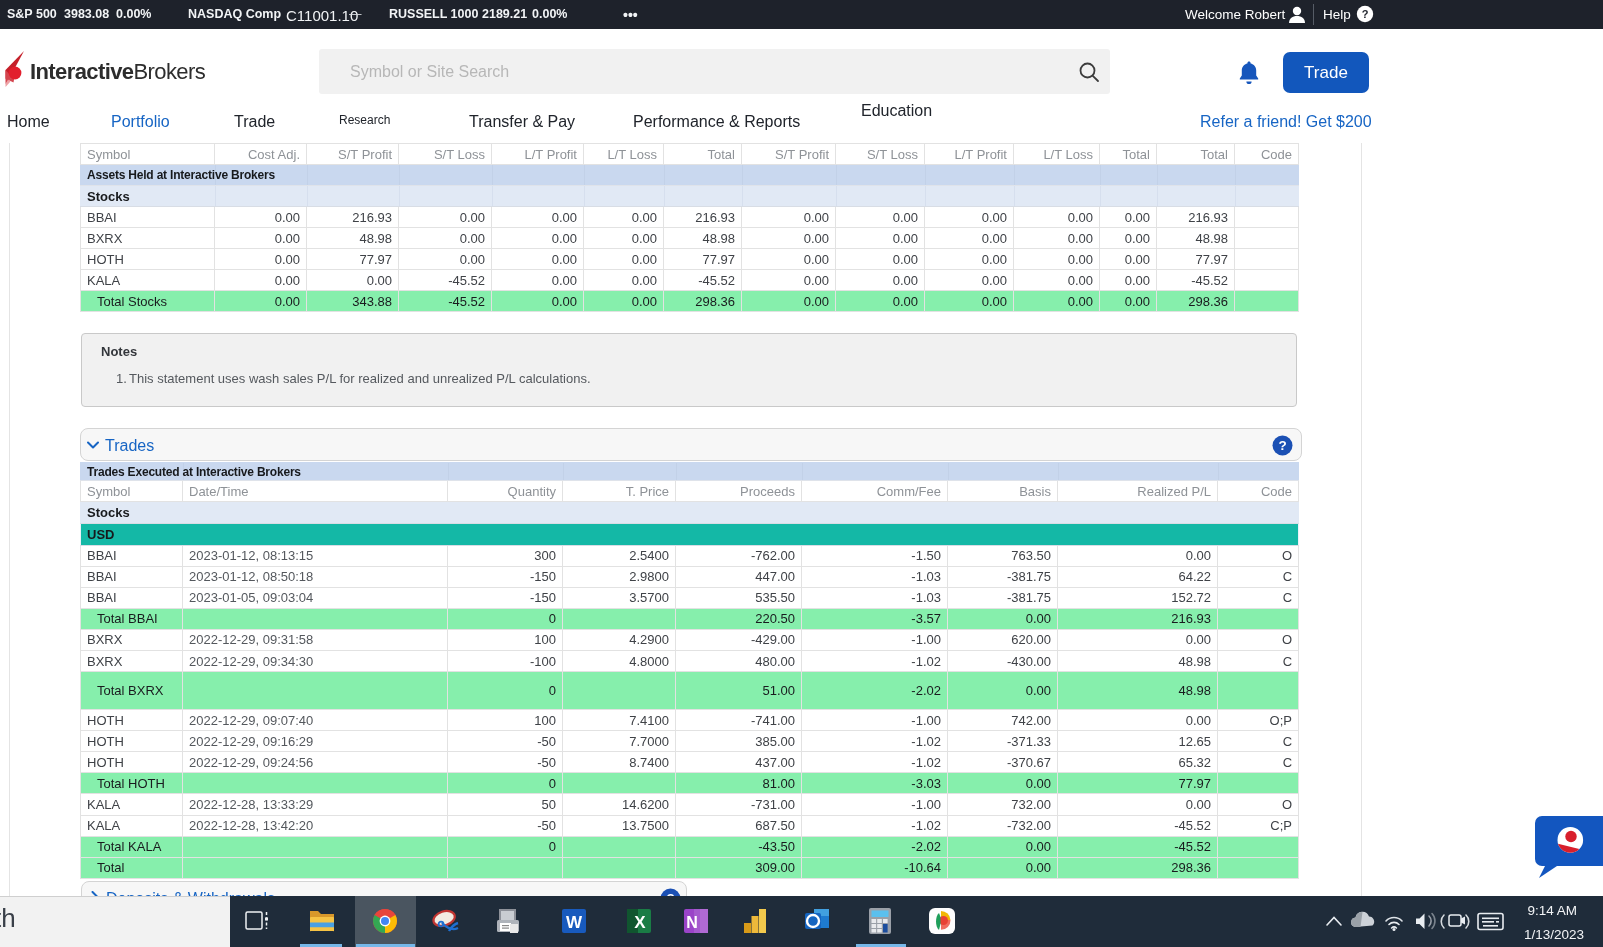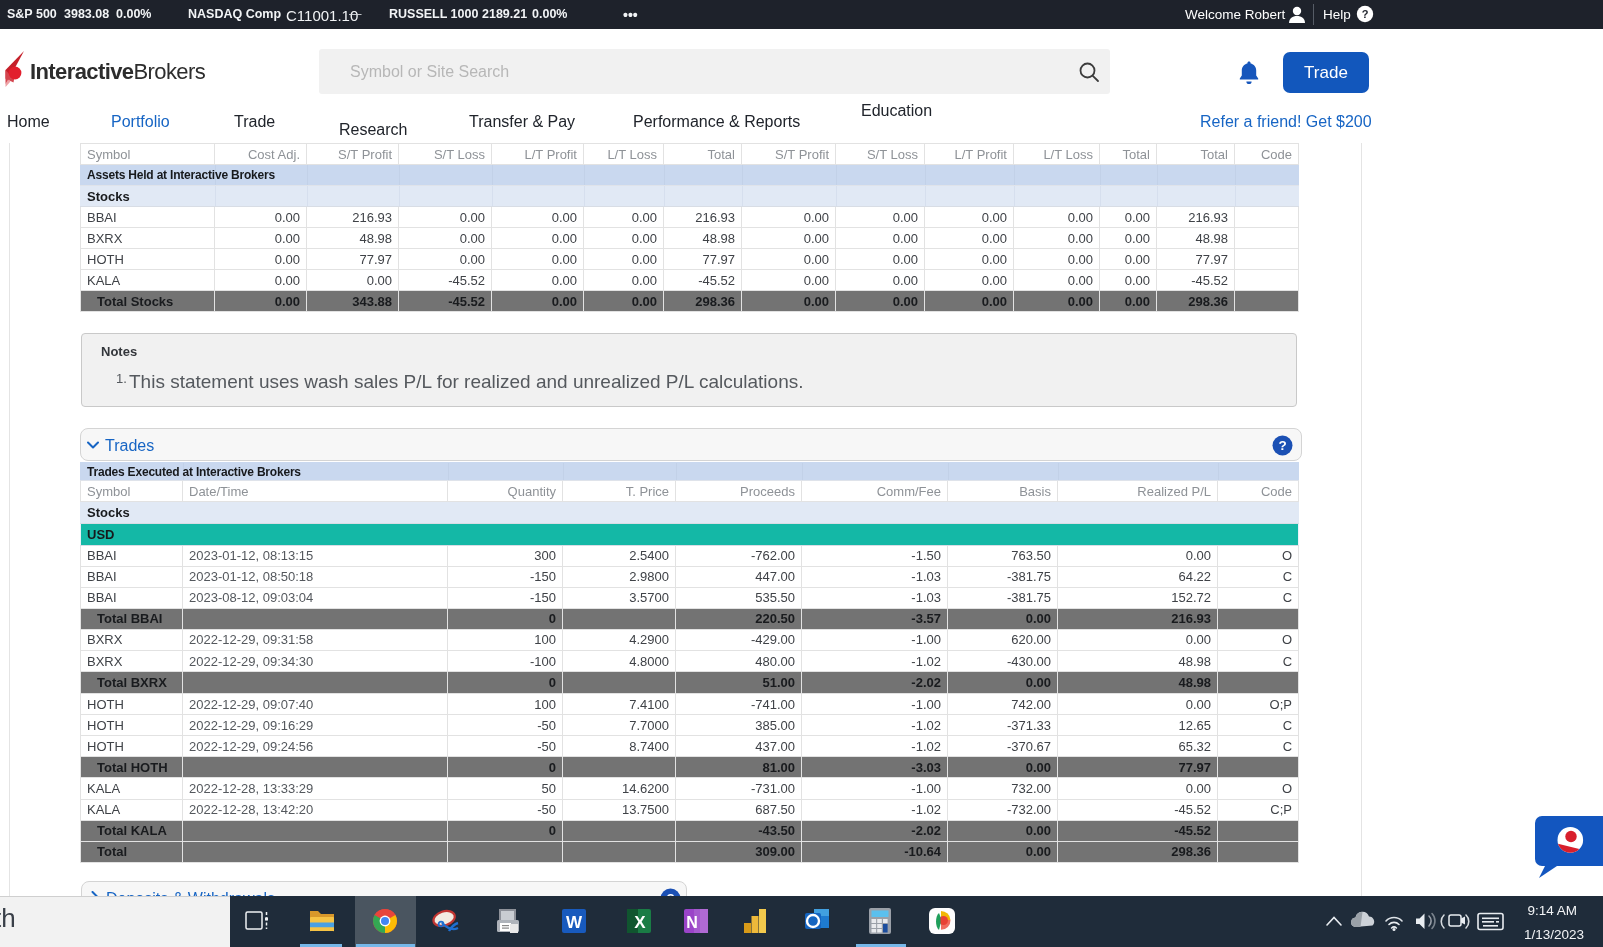--- a/index.html
+++ b/index.html
@@ -5,21 +5,21 @@
  font-family:"Liberation Sans",sans-serif}
 .abs{position:absolute}
 
 table{border-collapse:collapse;table-layout:fixed;font-size:13px;color:#3f4247}
 td{border:1px solid #e2e2e2;padding:0 6px;white-space:nowrap;overflow:hidden;height:21px}
 .r{text-align:right}
 .hdr td{color:#8e9297;background:#fff}
 .b1 td{background:#c9d8ef;font-weight:bold;color:#17191c;border-color:#c9d8ef #c9d8ef #dfe3ea #c9d8ef;font-size:12px;letter-spacing:-.2px}
 .b2 td{background:#e1e9f5;font-weight:bold;color:#17191c;border-color:#e1e9f5 #e1e9f5 #d8dde5 #e1e9f5}
 .b3 td{background:#14b8a6;font-weight:bold;color:#17191c;border-color:#ecf1f9 #ecf1f9 #d8dde5 #ecf1f9}
-.tot td{background:#737373;font-weight:bold;color:#191b1e}
+.tot td{background:#86efac;font-weight:normal;color:#191b1e}
 .dt{color:#54585d}
 .ind{padding-left:16px}
 </style></head><body>
 <div class="abs" style="left:0;top:0;width:1603px;height:29px;background:#1e222b"></div>
 <span class="abs" style="left:7px;top:7px;font-size:12.5px;font-weight:bold;color:#f2f4f6;letter-spacing:0">S&amp;P 500</span>
 <span class="abs" style="left:64px;top:7px;font-size:12.5px;font-weight:bold;color:#f2f4f6;letter-spacing:0">3983.08</span>
 <span class="abs" style="left:116px;top:7px;font-size:12.5px;font-weight:bold;color:#f2f4f6;letter-spacing:0">0.00%</span>
 <span class="abs" style="left:188px;top:7px;font-size:12.5px;font-weight:bold;color:#f2f4f6;letter-spacing:0">NASDAQ Comp</span>
 <span class="abs" style="left:286px;top:7px;font-size:15px;font-weight:normal;color:#f2f4f6;letter-spacing:0">C11001.10</span>
 <span class="abs" style="left:349px;top:7px;font-size:12.5px;font-weight:normal;color:#d7dade;letter-spacing:0">—</span>
@@ -53,21 +53,21 @@
 <line x1="15.8" y1="15.8" x2="21" y2="21" stroke="#3c3c3c" stroke-width="1.8" stroke-linecap="round"></line>
   </svg>
 <svg class="abs" style="left:1237px;top:60px" width="24" height="25" viewBox="0 0 24 25">
 <path d="M12 1.5c.9 0 1.6.7 1.6 1.6v.5c3.3.7 5.6 3.5 5.6 7v4.8l2 3.1v1h-18.4v-1l2-3.1v-4.8c0-3.5 2.3-6.3 5.6-7v-.5c0-.9.7-1.6 1.6-1.6z" fill="#1656bc"></path>
 <path d="M9.4 21.5a2.6 2.6 0 0 0 5.2 0z" fill="#1656bc"></path>
   </svg>
 <div class="abs" style="left:1283px;top:52px;width:86px;height:41px;background:#1257bc;border-radius:7px;color:#fff;font-size:17px;text-align:center;line-height:41px">Trade</div>
 <span class="abs" style="left:7px;top:113px;font-size:16px;color:#20242b">Home</span>
 <span class="abs" style="left:111px;top:113px;font-size:16px;color:#1765c4">Portfolio</span>
 <span class="abs" style="left:234px;top:113px;font-size:16px;color:#20242b">Trade</span>
-<span class="abs" style="left:339px;top:121px;font-size:16px;color:#20242b">Research</span>
+<span class="abs" style="left:339px;top:113px;font-size:12px;color:#20242b">Research</span>
 <span class="abs" style="left:469px;top:113px;font-size:16px;color:#20242b">Transfer &amp; Pay</span>
 <span class="abs" style="left:633px;top:113px;font-size:16px;color:#20242b">Performance &amp; Reports</span>
 <span class="abs" style="left:861px;top:102px;font-size:16px;color:#20242b">Education</span>
 <span class="abs" style="left:1200px;top:113px;font-size:16px;color:#1765c4">Refer a friend! Get $200</span>
 <div class="abs" style="left:9px;top:143px;width:1px;height:753px;background:#e4e4e4"></div>
 <div class="abs" style="left:1361px;top:143px;width:1px;height:753px;background:#e4e4e4"></div>
 <table class="abs" style="left:80px;top:143px;width:1218px">
     <colgroup>
       <col style="width:134px">
       <col style="width:92px">
@@ -185,21 +185,21 @@
         <td class="r">0.00</td>
         <td class="r">0.00</td>
         <td class="r">298.36</td>
         <td class="r"></td>
       </tr>
     </tbody>
   </table>
 <div class="abs" style="left:81px;top:333px;width:1216px;height:74px;background:#f1f1f1;border:1px solid #c9c9c9;border-radius:4px">
 <div style="position:absolute;left:19px;top:10px;font-size:13px;font-weight:bold;color:#33363b">Notes</div>
 <div style="position:absolute;left:34px;top:37px;font-size:13px;color:#55595e">1.</div>
-<div style="position:absolute;left:47px;top:37px;font-size:19px;color:#55595e">This statement uses wash sales P/L for realized and unrealized P/L calculations.</div>
+<div style="position:absolute;left:47px;top:37px;font-size:13px;color:#55595e">This statement uses wash sales P/L for realized and unrealized P/L calculations.</div>
 </div>
 <div class="abs" style="left:80px;top:428px;width:1222px;height:33px;background:#f7f7f7;border:1px solid #d4d4d4;border-radius:8px">
 <svg style="position:absolute;left:6px;top:12px" width="12" height="8" viewBox="0 0 12 8">
       <path d="M1 1.5 L6 6.5 L11 1.5" fill="none" stroke="#1765c4" stroke-width="2" stroke-linecap="round" stroke-linejoin="round"></path>
     </svg>
 <span style="position:absolute;left:24px;top:8px;font-size:16px;color:#1765c4">Trades</span>
 <svg style="position:absolute;left:1191px;top:6px" width="21" height="21" viewBox="0 0 21 21">
       <circle cx="10.5" cy="10.5" r="10" fill="#1b50b4"></circle>
       <text x="10.5" y="15.2" font-size="13.5" font-weight="bold" fill="#fff" text-anchor="middle">?</text>
     </svg>
@@ -254,21 +254,21 @@
         <td class="r">-150</td>
         <td class="r">2.9800</td>
         <td class="r">447.00</td>
         <td class="r">-1.03</td>
         <td class="r">-381.75</td>
         <td class="r">64.22</td>
         <td class="r">C</td>
       </tr>
       <tr style="height:21.1px">
         <td style="height:21.1px">BBAI</td>
-        <td class="dt">2023-08-12, 09:03:04</td>
+        <td class="dt">2023-01-05, 09:03:04</td>
         <td class="r">-150</td>
         <td class="r">3.5700</td>
         <td class="r">535.50</td>
         <td class="r">-1.03</td>
         <td class="r">-381.75</td>
         <td class="r">152.72</td>
         <td class="r">C</td>
       </tr>
       <tr class="tot" style="height:21.1px">
         <td class="ind" style="height:21.1px">Total BBAI</td>
@@ -296,21 +296,21 @@
         <td style="height:21.1px">BXRX</td>
         <td class="dt">2022-12-29, 09:34:30</td>
         <td class="r">-100</td>
         <td class="r">4.8000</td>
         <td class="r">480.00</td>
         <td class="r">-1.02</td>
         <td class="r">-430.00</td>
         <td class="r">48.98</td>
         <td class="r">C</td>
       </tr>
-      <tr class="tot" style="height:22px">
+      <tr class="tot" style="height:38px">
         <td class="ind" style="height:21.1px">Total BXRX</td>
         <td class="dt"></td>
         <td class="r">0</td>
         <td class="r"></td>
         <td class="r">51.00</td>
         <td class="r">-2.02</td>
         <td class="r">0.00</td>
         <td class="r">48.98</td>
         <td class="r"></td>
       </tr>

